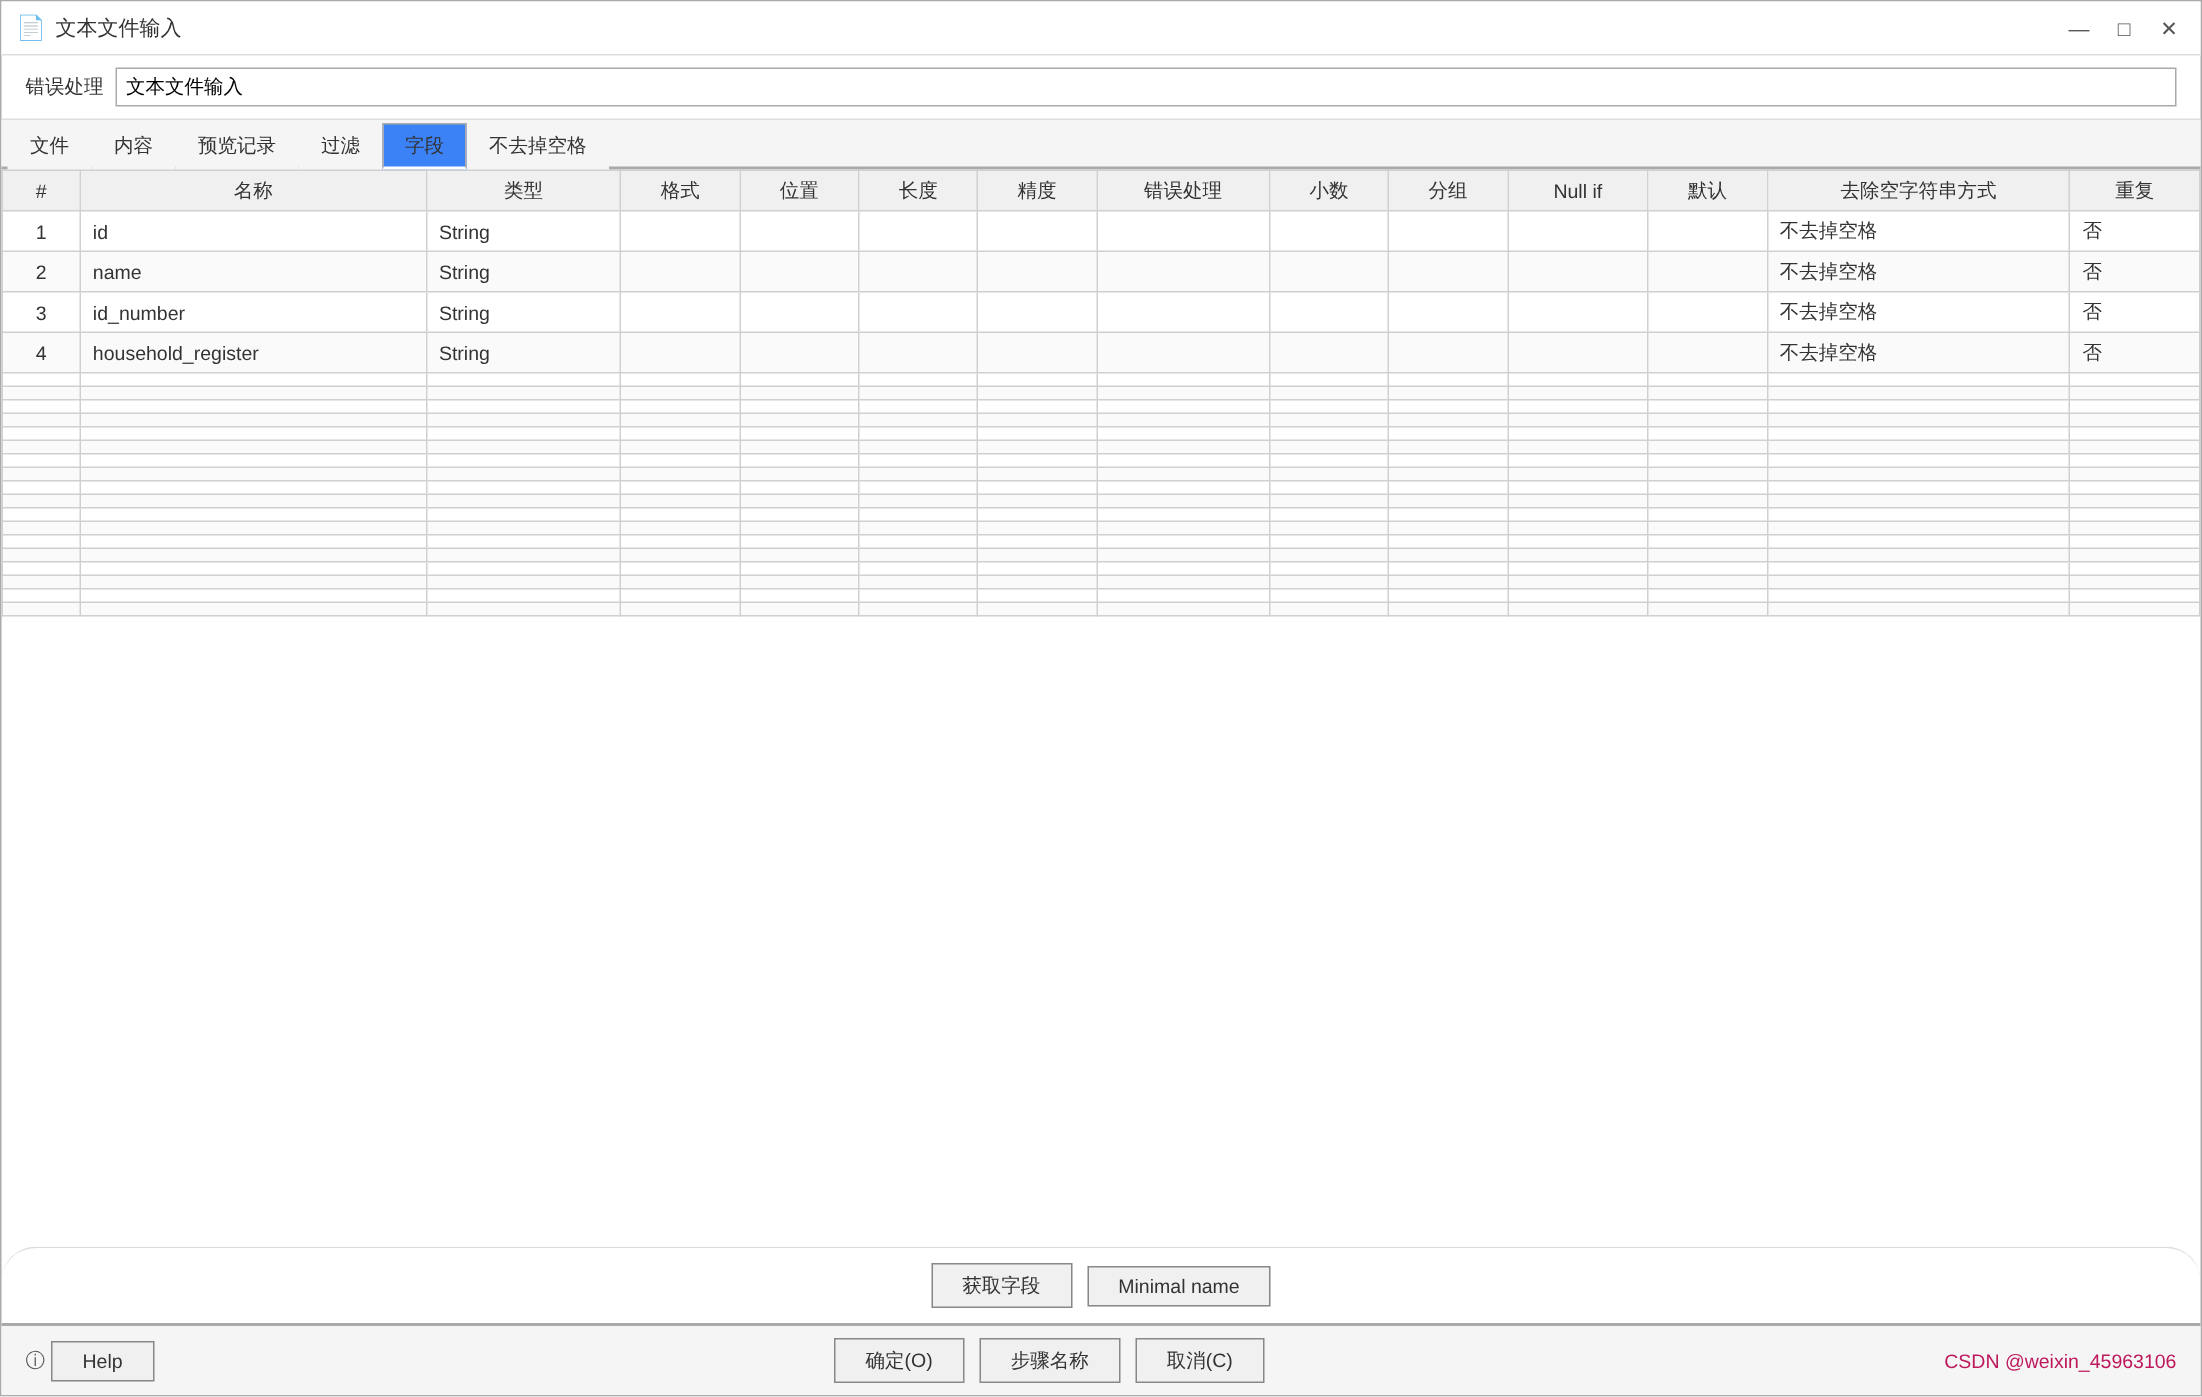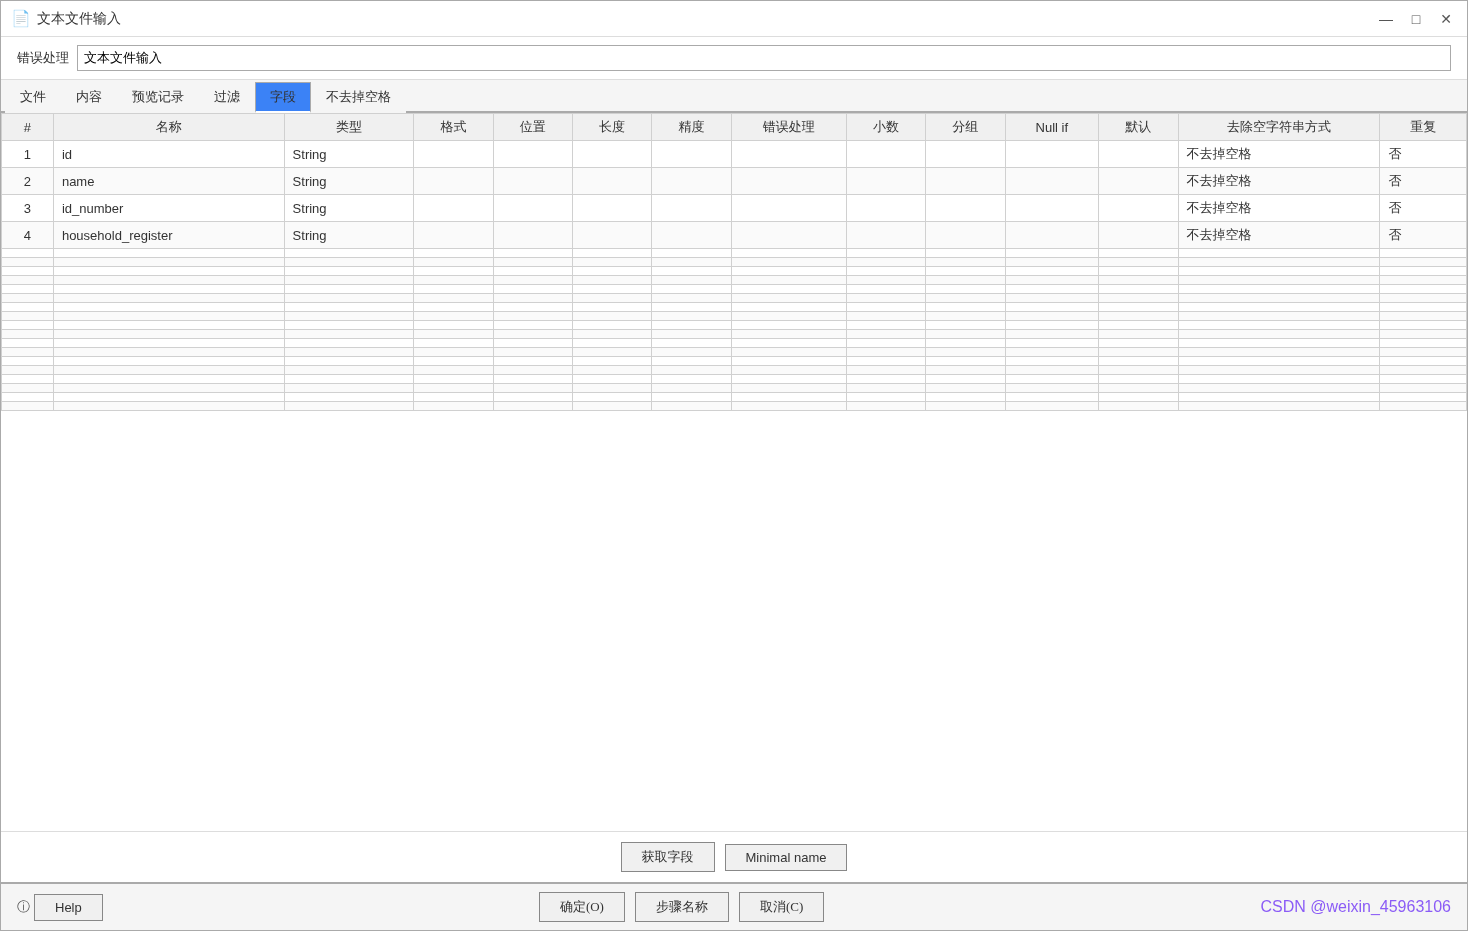--- a/index.html
+++ b/index.html
@@ -150,20 +150,21 @@
     .col-default { width: 55px; }
     .col-trim { width: 140px; }
     .col-repeat { width: 60px; }
     .table-bottom-bar {
       display: flex;
       align-items: center;
       justify-content: center;
       padding: 10px;
       gap: 10px;
       border-top: 1px solid #ddd;
+      border-radius: 23px;
     }
     .btn {
       padding: 5px 20px;
       border: 1px solid #888;
       background: #f0f0f0;
       font-size: 13px;
       font-family: inherit;
       cursor: pointer;
       color: #333;
     }
@@ -180,25 +181,24 @@
       align-items: center;
       gap: 4px;
     }
     .help-icon {
       font-size: 13px;
       color: #555;
     }
     .footer-center {
       display: flex;
       gap: 10px;
-      font-family: Liberation Serif, serif;
     }
     .footer-right {
-      font-size: 16px;
-      color: #8b5cf6;
+      font-size: 13px;
+      color: #be185d;
     }
   </style>
 </head>
 <body>
 
 <div class="window">
 
   <div class="title-bar">
     <div class="title-bar-left">
       <span class="title-icon">📄</span>

